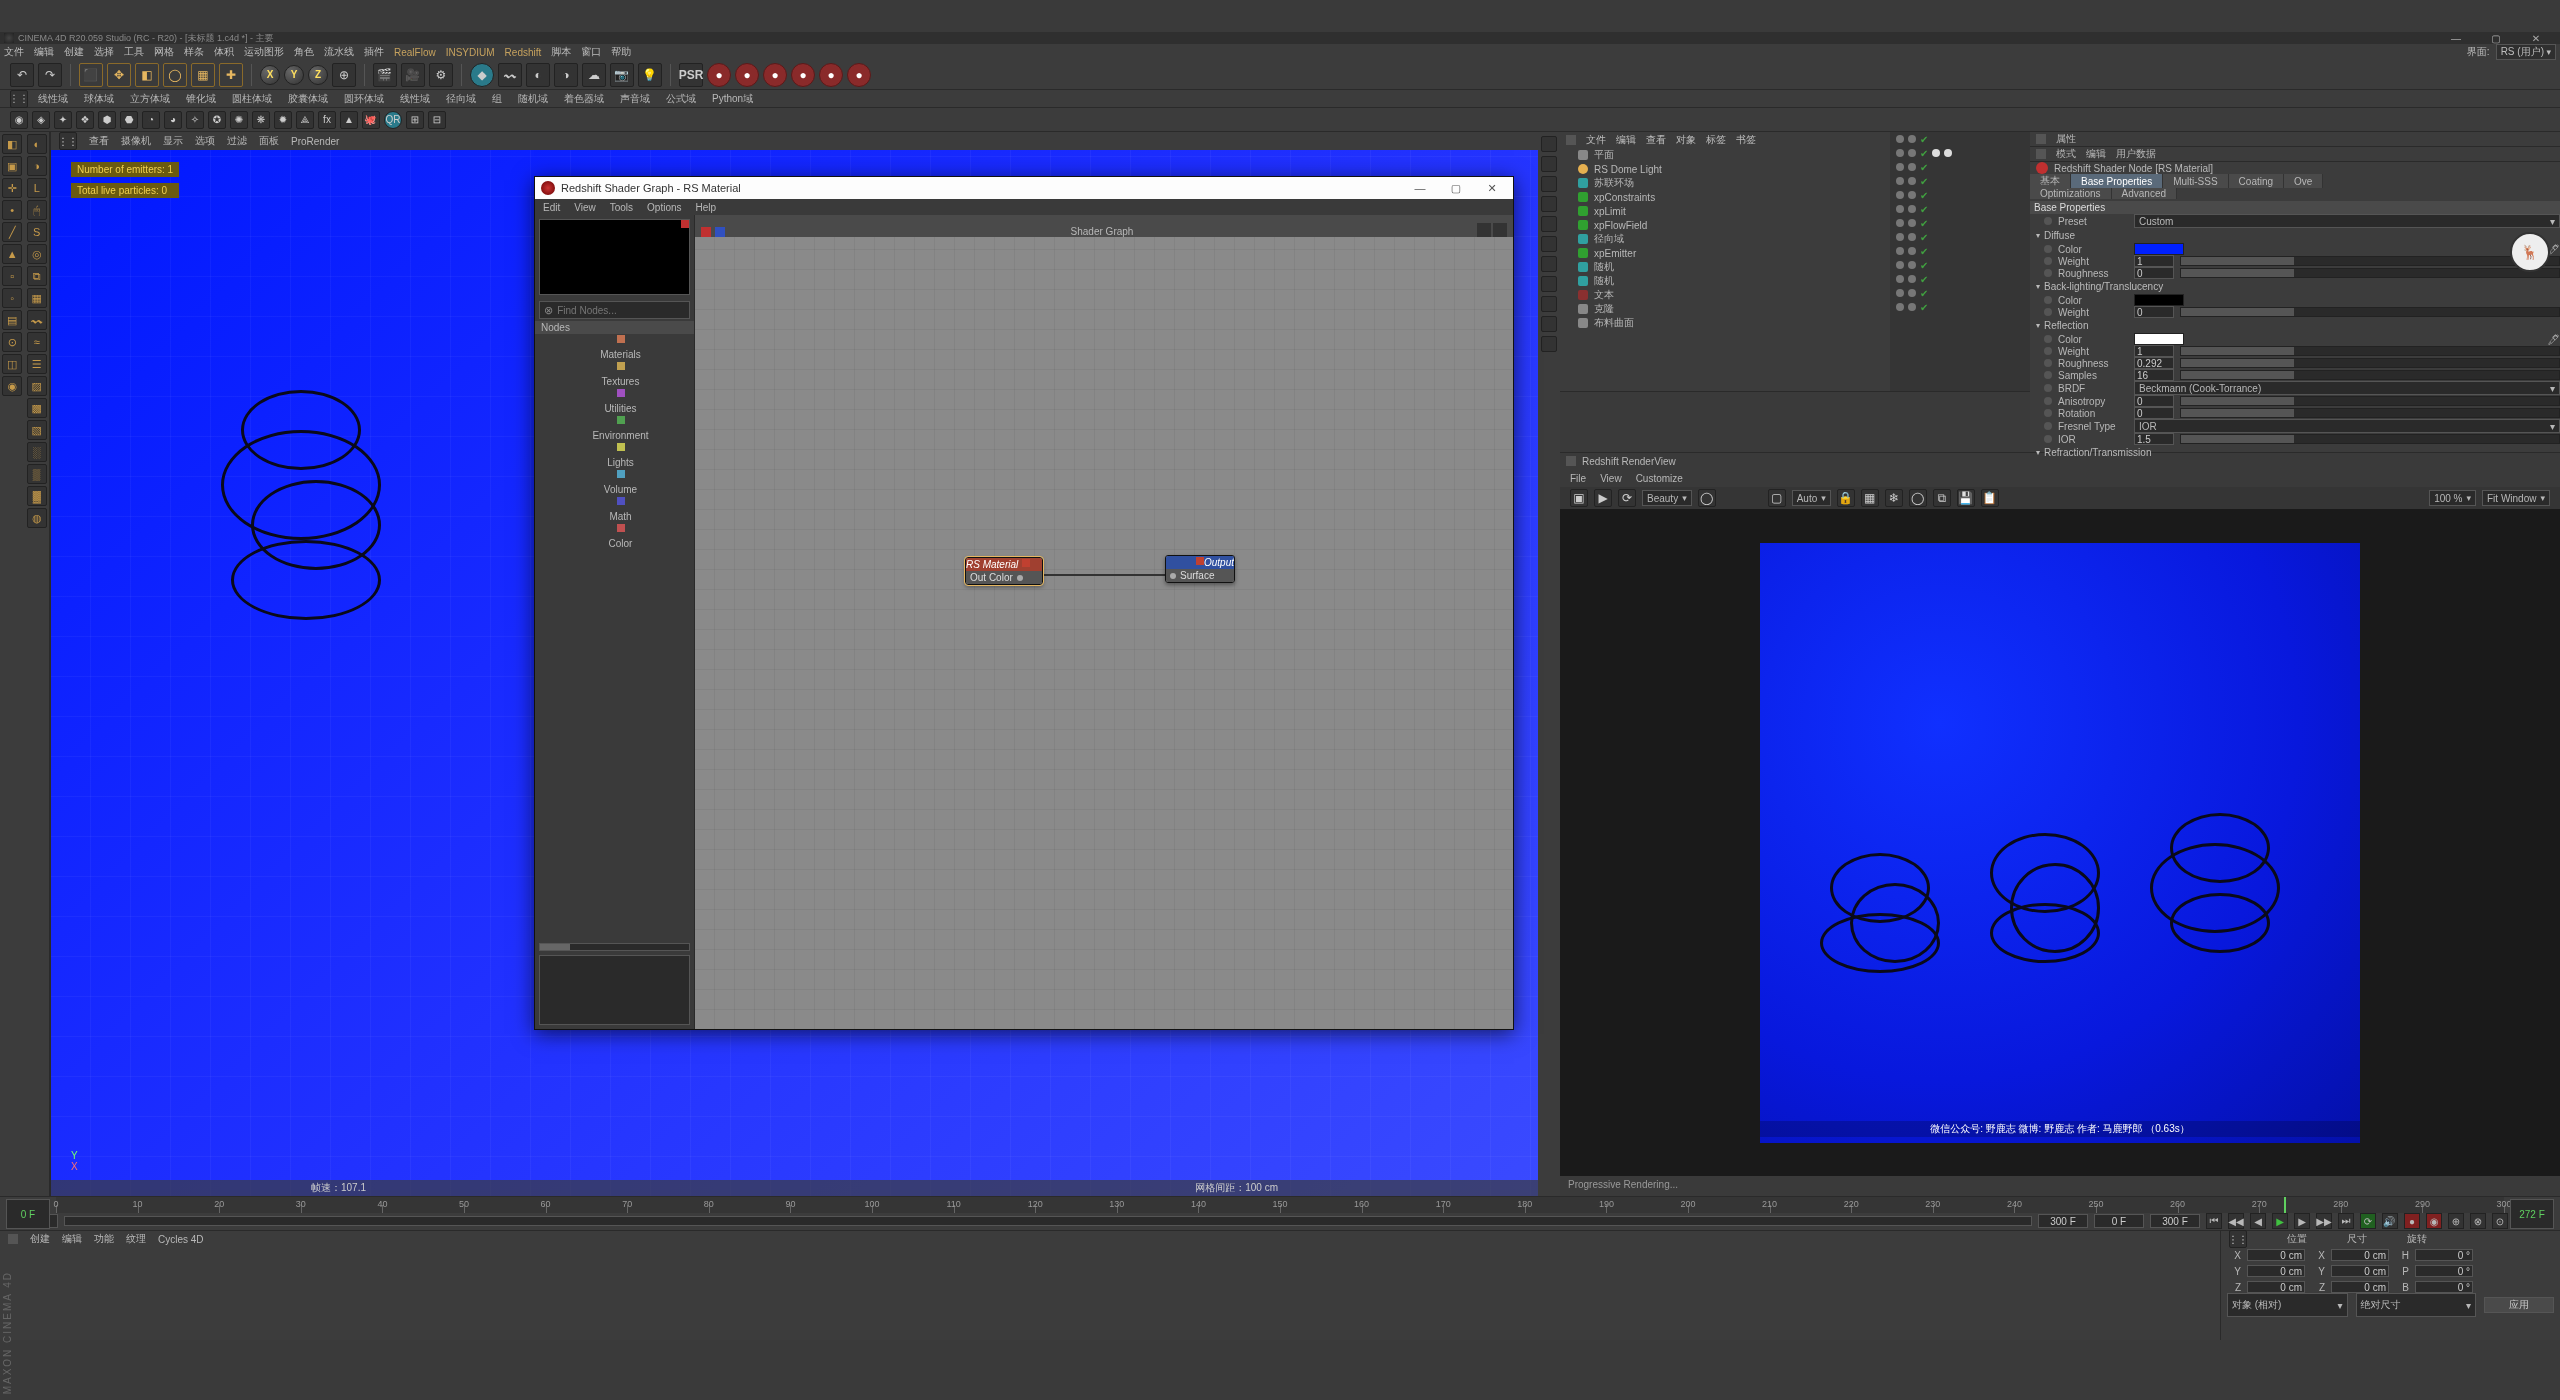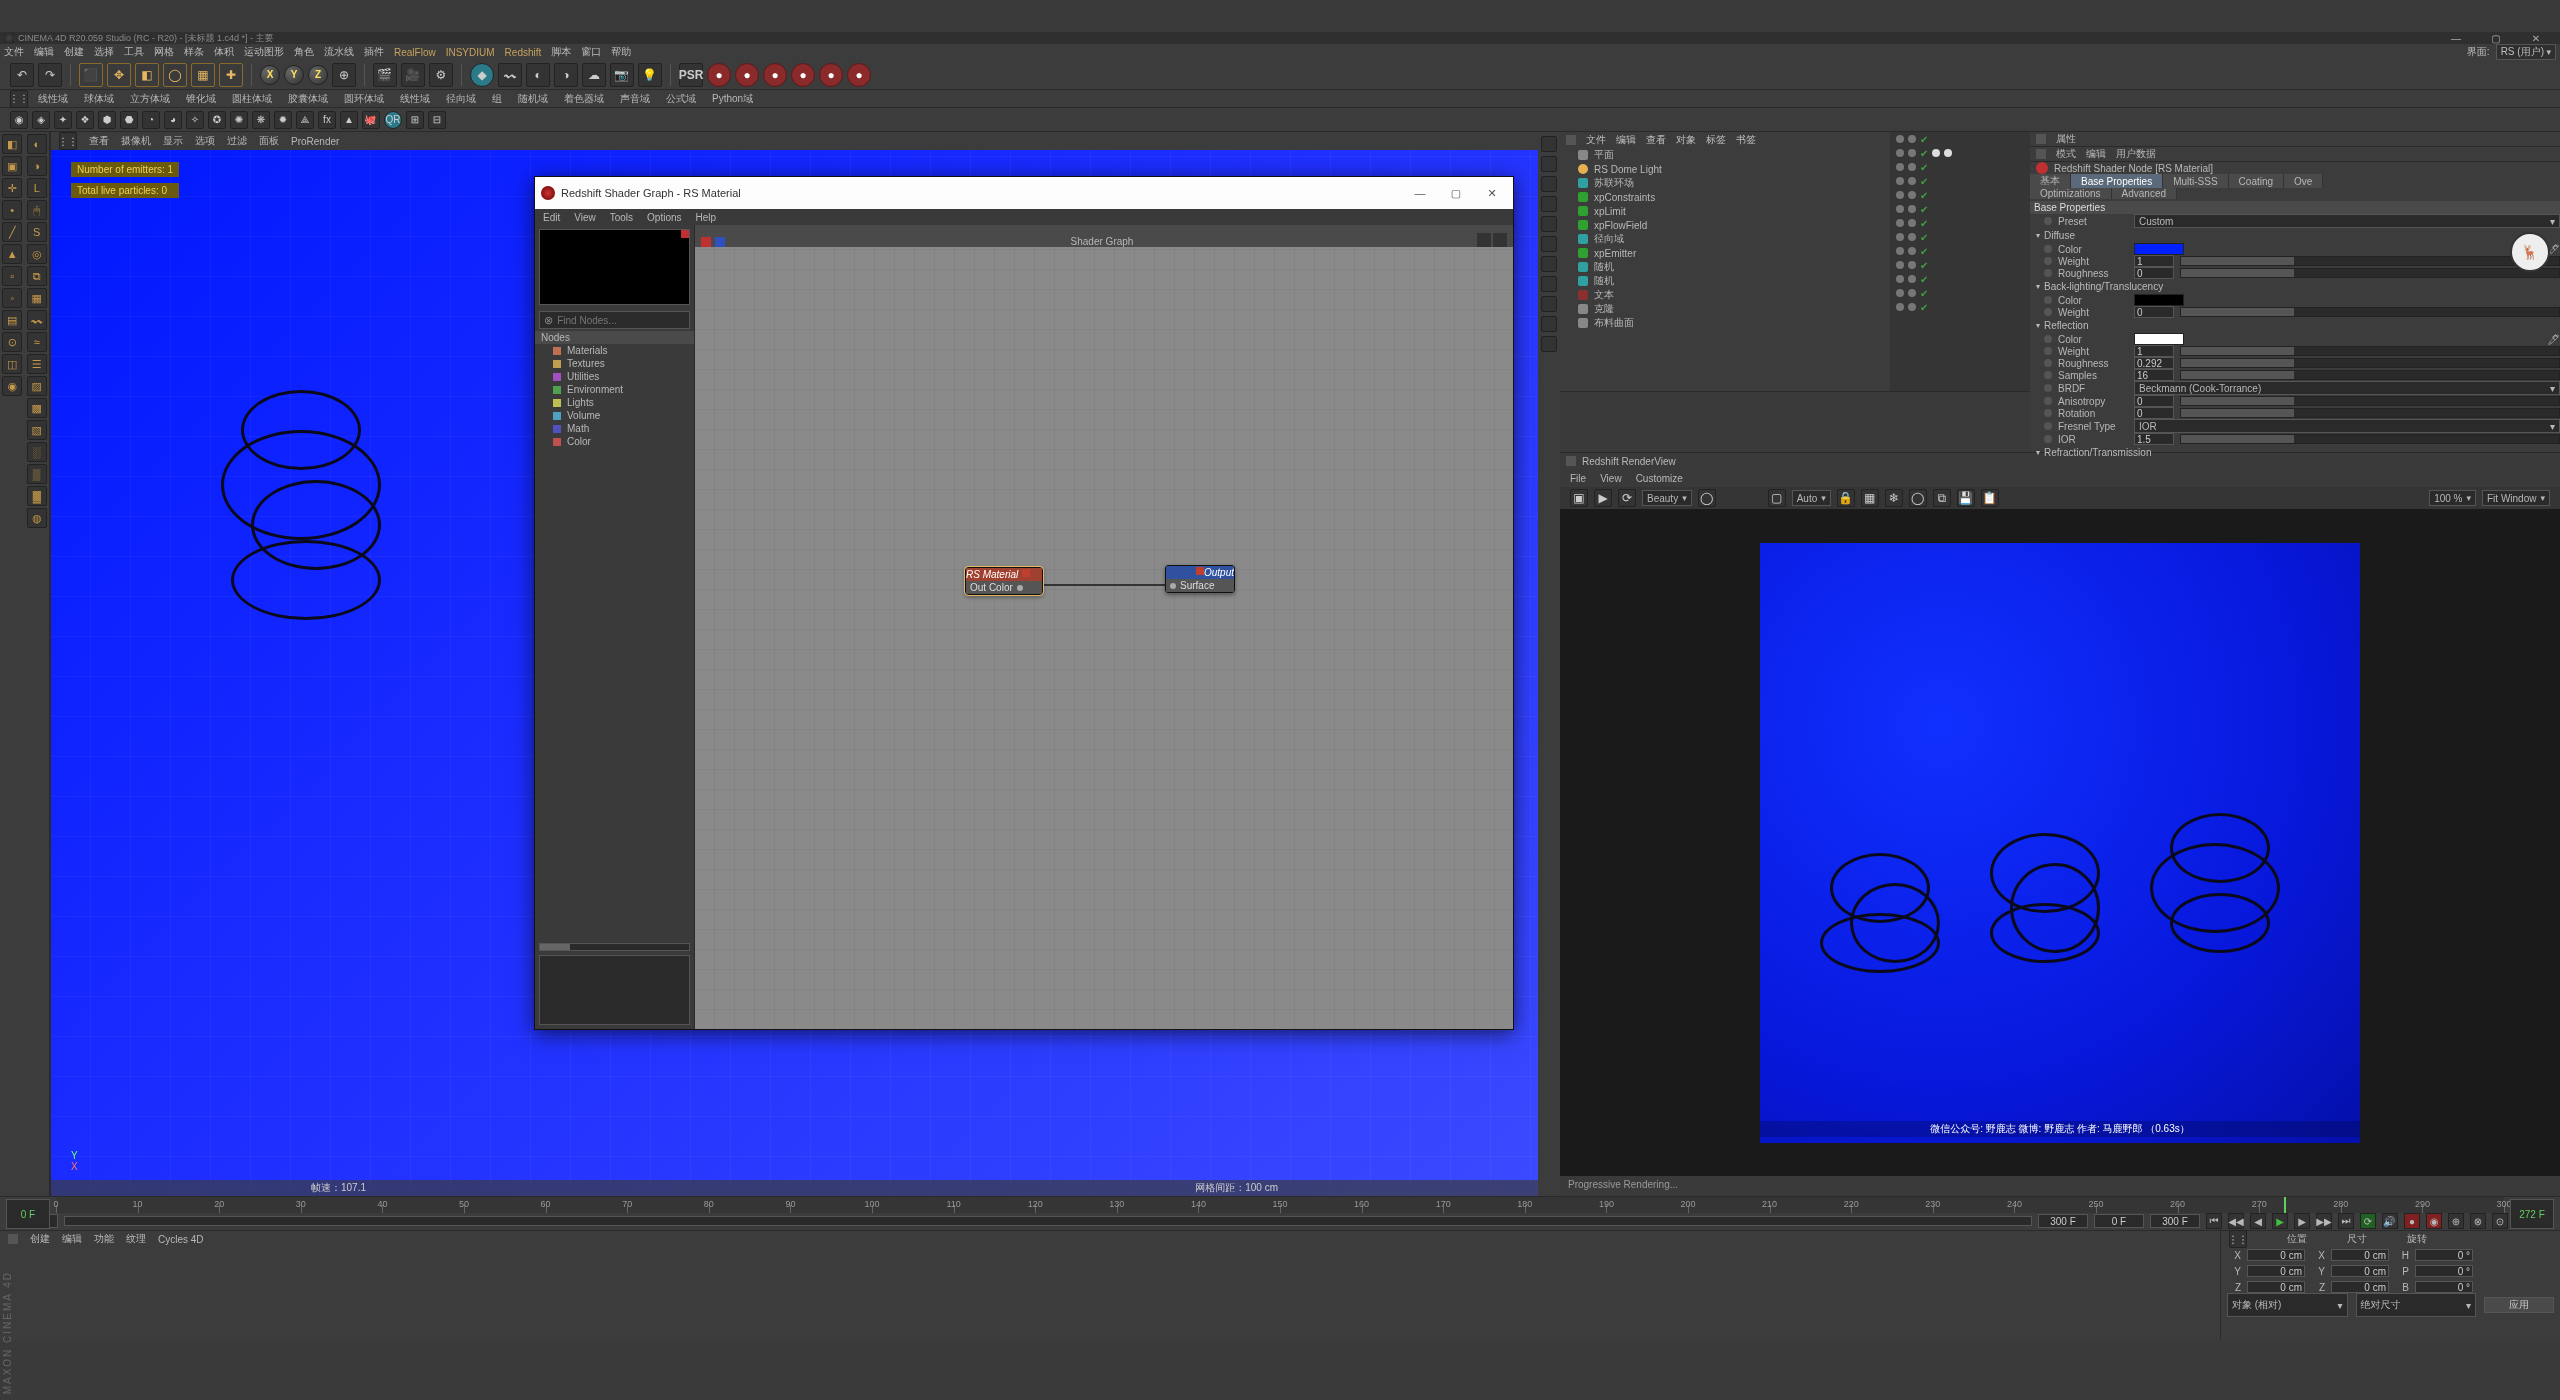--- a/index.html
+++ b/index.html
@@ -137,35 +137,35 @@
 .coordpanel { width:340px; border-left:1px solid #2a2a2a; display:flex;flex-direction:column;}
 .coordpanel .hd{height:16px;display:flex;align-items:center;padding:0 8px;gap:40px;}
 .coordpanel .row{height:16px;display:flex;align-items:center;gap:6px;padding:0 6px;}
 .coordpanel .row span.l{width:14px;text-align:right;}
 .coordpanel .row input{width:58px;height:12px;background:#2a2a2a;border:1px solid #555;color:#ccc;font-size:10px;text-align:right;padding-right:2px;}
 .coordpanel .bot{height:20px;display:flex;align-items:center;gap:8px;padding:0 6px;}
 .coordpanel .bot .ddl{flex:1;height:24px;background:#2a2a2a;border:1px solid #555;font-size:10px;display:flex;align-items:center;justify-content:space-between;padding:0 4px;}
 .coordpanel .bot button{width:70px;height:16px;background:#4a4a4a;border:1px solid #555;color:#ccc;font-size:10px;}
 
 .shaderwin { position:absolute; top:176px; left:534px; width:980px; height:854px; background:#3a3a3a; border:1px solid #111; box-shadow:0 4px 20px rgba(0,0,0,.6); display:flex; flex-direction:column;}
-.shaderwin .tb{ height:32px; background:#fdfdfd; display:flex;align-items:center;padding:0 6px;gap:6px;color:#333;}
+.shaderwin .tb{ height:22px; background:#fdfdfd; display:flex;align-items:center;padding:0 6px;gap:6px;color:#333;}
 .shaderwin .tb .ic{width:14px;height:14px;background:radial-gradient(circle,#c33,#600);border-radius:50%;}
 .shaderwin .tb .t{flex:1;font-size:11px;}
 .shaderwin .tb .c{width:30px;text-align:center;color:#555;font-size:11px;}
 .shaderwin .mb{ height:16px; background:#3a3a3a; display:flex;align-items:center;gap:14px;padding:0 8px;}
 .shaderwin .mb span{font-size:10px;}
 .shaderwin .body{flex:1;display:flex;}
 .shaderwin .side{width:160px;background:#3a3a3a;border-right:1px solid #2a2a2a;display:flex;flex-direction:column;}
 .shaderwin .side .preview{height:76px;margin:4px;background:#000;border:1px solid #555;position:relative;}
 .shaderwin .side .preview .corner{position:absolute;top:0;right:0;width:8px;height:8px;background:#c03030;}
 .shaderwin .side .search{height:18px;margin:2px 4px;background:#2a2a2a;border:1px solid #555;display:flex;align-items:center;padding:0 4px;gap:4px;}
 .shaderwin .side .search span{color:#888;font-size:11px;}
 .shaderwin .side .search input{flex:1;background:transparent;border:none;color:#888;font-size:10px;outline:none;}
 .shaderwin .side .hdr{background:#4a4a4a;padding:1px 6px;font-size:10px;}
-.shaderwin .side .cat{padding:1px 6px 1px 18px;font-size:10px;display:flex;align-items:center;gap:6px;}
+.shaderwin .side .cat{padding:1px 6px 1px 18px;font-size:10px;display:flex;align-items:center;gap:6px;flex-direction:column;}
 .shaderwin .side .cat .sq{width:8px;height:8px;}
 .shaderwin .side .scrollgap{flex:1;}
 .shaderwin .side .bottompreview{height:70px;margin:4px;background:#2a2a2a;border:1px solid #555;}
 .shaderwin .graph{flex:1;background:#888;position:relative;display:flex;flex-direction:column;}
 .shaderwin .graph .ghead{height:22px;background:#4a4a4a;display:flex;align-items:flex-end;padding:0 6px;}
 .shaderwin .graph .ghead .dot{width:10px;height:10px;margin-right:4px;}
 .shaderwin .graph .ghead .dot.r{background:#c03030;}
 .shaderwin .graph .ghead .dot.b{background:#3050c0;}
 .shaderwin .graph .ghead .t{flex:1;text-align:center;font-size:10px;}
 .shaderwin .graph .ghead .tool{width:14px;height:14px;background:#333;margin-left:2px;}

